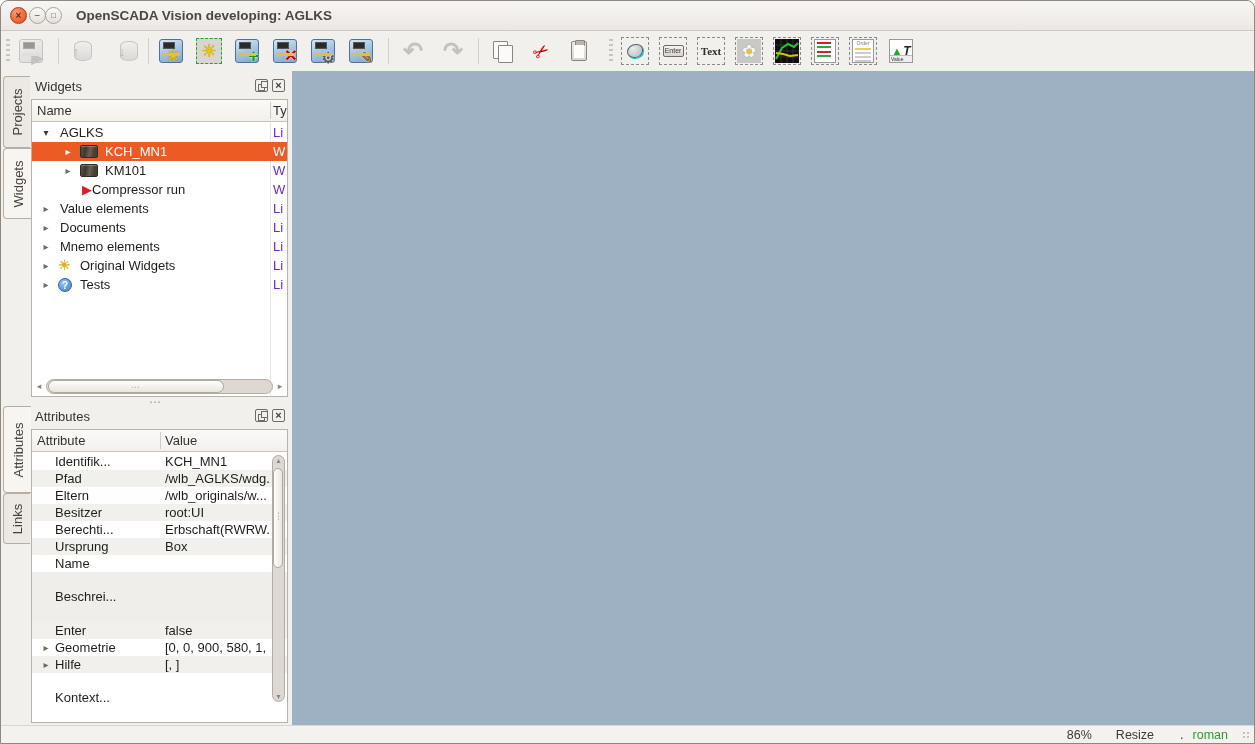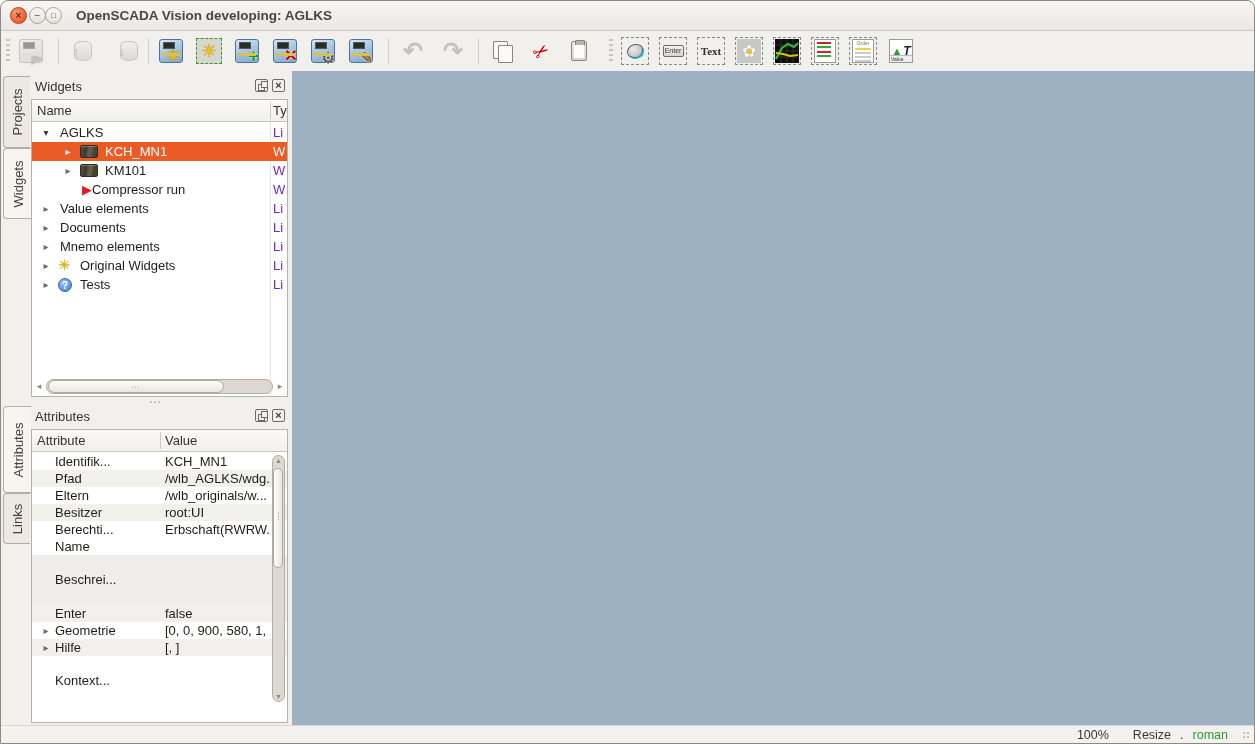--- a/index.html
+++ b/index.html
@@ -154,21 +154,21 @@
     color:#A09A92; font-size:9px; text-align:center; line-height:95px; }
 
   .splitgrip { position:absolute; color:#9C968E; font-size:12px; letter-spacing:1px; }
 
   
   .canvas { position:absolute; left:291px; top:70px; right:0; bottom:18px; background:#9DB1C3; }
   .statusbar { position:absolute; left:0; right:0; bottom:0; height:18px; background:#F4F2EF;
     border-top:1px solid #DAD6D1; display:flex; align-items:center; justify-content:flex-end;
     font-size:12.5px; color:#3A3833; }
   .statusbar .zoom { margin-right:24px; }
-  .statusbar .mode { margin-right:9px; }
+  .statusbar .mode { margin-right:26px; }
   .statusbar .dot { margin-right:9px; }
   .statusbar .user { color:#2E9B2E; margin-right:26px; }
   .grip { position:absolute; right:3px; bottom:3px; width:8px; height:8px;
     background:radial-gradient(circle at 1px 1px,#C6C1BA 1px,transparent 1.2px);
     background-size:4px 4px; }
 </style>
 </head>
 <body>
 
 <div class="window">
@@ -414,20 +414,24 @@
         <span class="aval">/wlb_originals/w...</span>
       </div>
       <div class="arow alt">
         <span class="aname">Besitzer</span>
         <span class="aval">root:UI</span>
       </div>
       <div class="arow">
         <span class="aname">Berechti...</span>
         <span class="aval">Erbschaft(RWRW...</span>
       </div>
+      <div class="arow alt">
+        <span class="aname">Ursprung</span>
+        <span class="aval">Box</span>
+      </div>
       <div class="arow">
         <span class="aname">Name</span>
         <span class="aval"></span>
       </div>
       <div class="arow tall">
         <span class="aname">Beschrei...</span>
         <span class="aval"></span>
       </div>
       <div class="arow alt">
         <span class="aname">Enter</span>
@@ -454,20 +458,20 @@
       <div class="vs-track"></div>
       <span class="vs-arrow" style="top:1px">▴</span>
       <div class="vs-thumb">⋮</div>
       <span class="vs-arrow" style="bottom:1px">▾</span>
     </div>
   </div>
 
   <div class="canvas"></div>
 
   <div class="statusbar">
-    <span class="zoom">100%</span>
+    <span class="zoom">86%</span>
     <span class="mode">Resize</span>
     <span class="dot">.</span>
     <span class="user">roman</span>
   </div>
   <div class="grip"></div>
 
 </div>
 
 </body></html>

